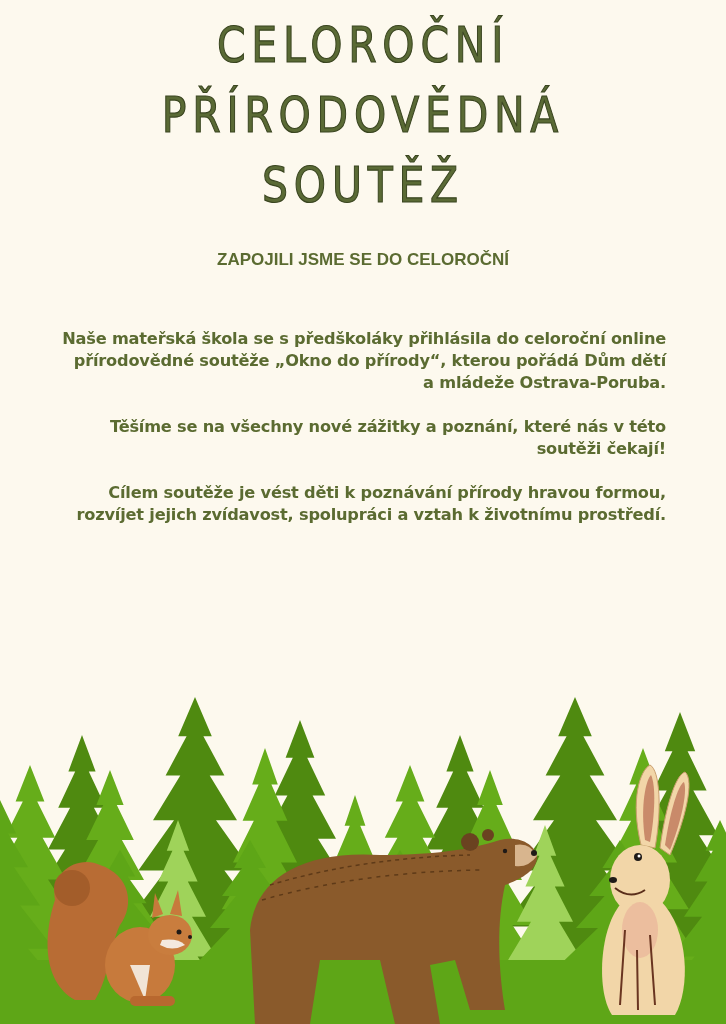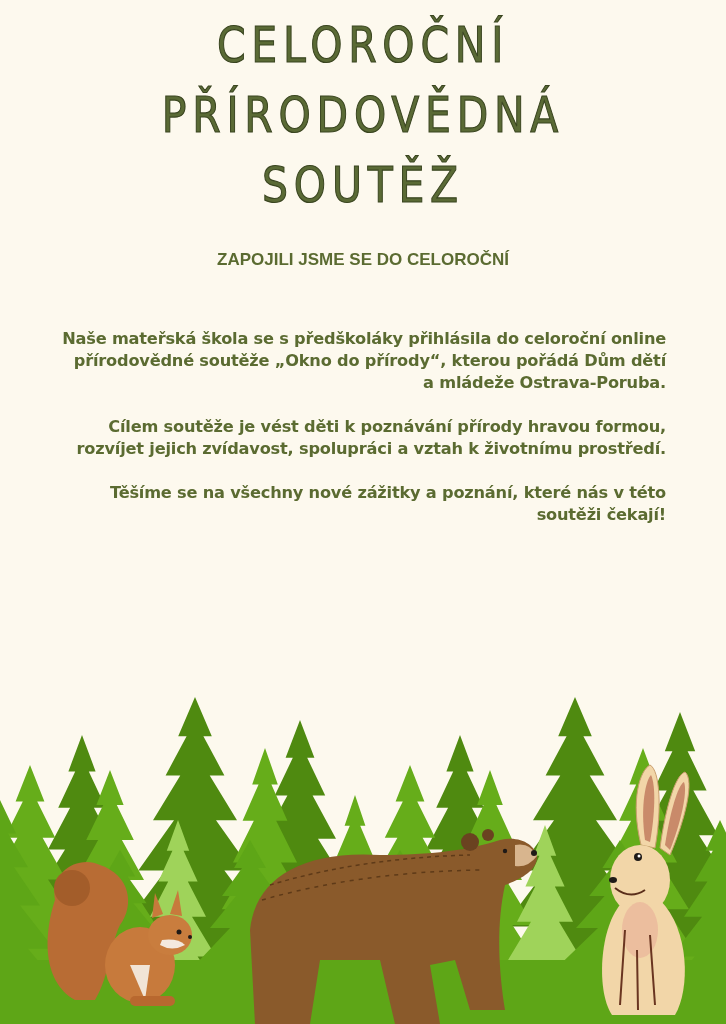--- a/index.html
+++ b/index.html
@@ -56,22 +56,22 @@
     <div>PŘÍRODOVĚDNÁ</div>
     <div>SOUTĚŽ</div>
   </div>
 
   <div class="subtitle">
     <div>ZAPOJILI JSME SE DO CELOROČNÍ</div>
   </div>
 
   <div class="body-text">
     <p>Naše mateřská škola se s předškoláky přihlásila do celoroční online přírodovědné soutěže „Okno do přírody“, kterou pořádá Dům dětí a mládeže Ostrava-Poruba.</p>
+    <p>Těšíme se na všechny nové zážitky a poznání, které nás v této soutěži čekají!</p>
     <p>Cílem soutěže je vést děti k poznávání přírody hravou formou, rozvíjet jejich zvídavost, spolupráci a vztah k životnímu prostředí.</p>
-    <p>Těšíme se na všechny nové zážitky a poznání, které nás v této soutěži čekají!</p>
   </div>
 
   <svg class="forest" viewBox="0 680 726 344" preserveAspectRatio="none">
     <defs>
       <g id="tree">
 
         <path d="M0 0 L8 14 L4 14 L14 28 L7 28 L20 44 L10 44 L27 62 L14 62 L34 82 L18 82 L42 104 L-42 104 L-18 82 L-34 82 L-14 62 L-27 62 L-10 44 L-20 44 L-7 28 L-14 28 L-4 14 L-8 14 Z"></path>
       </g>
     </defs>
 

